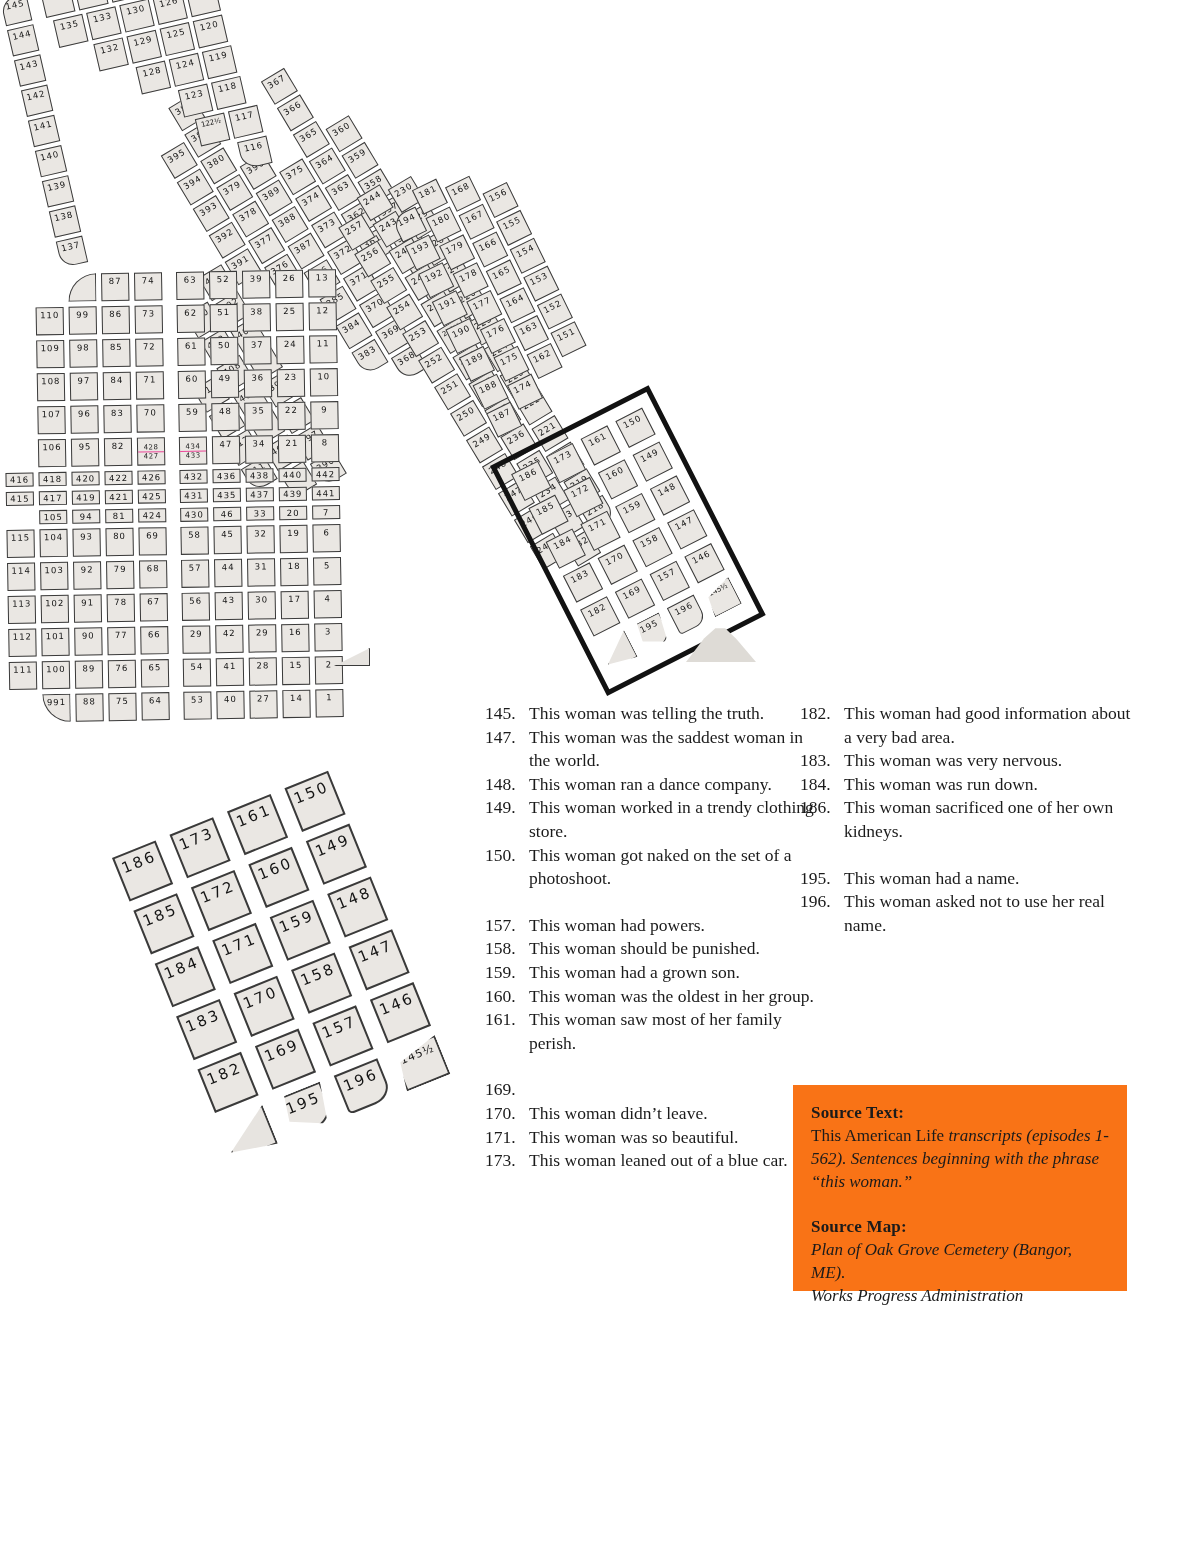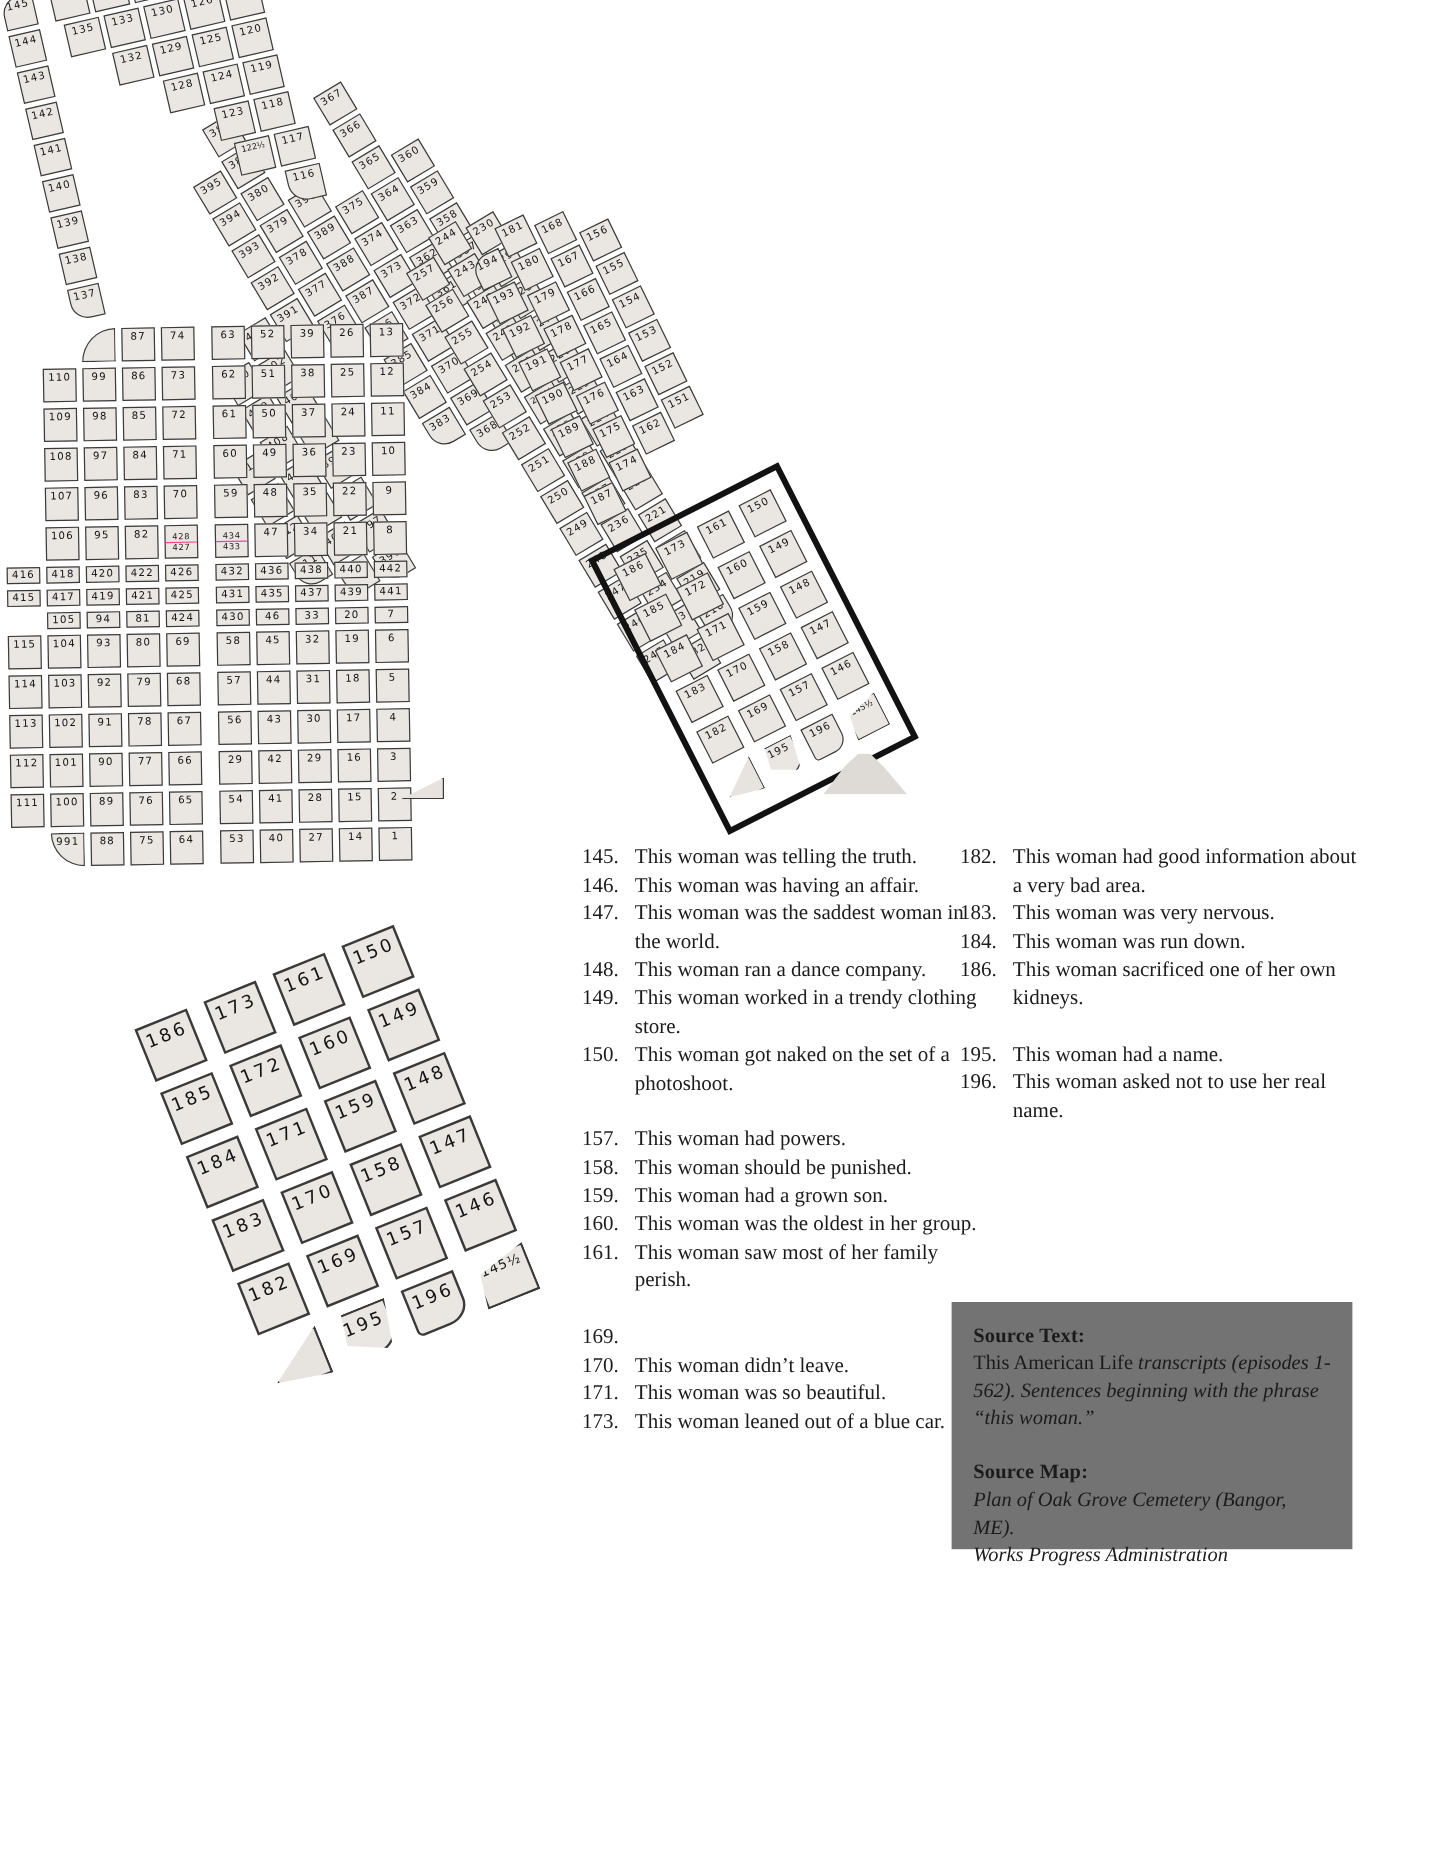--- a/index.html
+++ b/index.html
@@ -74,21 +74,21 @@
   .listcol{position:absolute;font-size:17.5px;line-height:23.6px;}
   #list-left{left:455px;top:702px;width:330px;margin-left:30px;}
   #list-right{left:800px;top:702px;width:335px;}
   .group{margin-bottom:23px;}
   .item{display:grid;grid-template-columns:44px 1fr;}
   .item .num{}
   .item .txt{}
 
   
   #source-box{position:absolute;left:793px;top:1085px;width:334px;height:206px;
-              background:#737373;box-sizing:border-box;padding:16px 18px;
+              background:#f97316;box-sizing:border-box;padding:16px 18px;
               font-size:17px;line-height:23px;}
   #source-box .hdr{font-weight:bold;letter-spacing:.2px;}
   #source-box .it{font-style:italic;}
   #source-box .block{margin-bottom:22px;}
 </style>
 </head>
 <body>
 
 <div id="map">
   <div id="strip1" class="strip">
@@ -1317,24 +1317,20 @@
         <div class="lbl tiny">145½</div>
       </div>
     </div>
   </div>
 
 <div id="list-left" class="listcol">
     <div class="group">
       <div class="item">
         <div class="num">145.</div>
         <div class="txt">This woman was telling the truth.</div>
-      </div>
-      <div class="item">
-        <div class="num">146.</div>
-        <div class="txt">This woman was having an affair.</div>
       </div>
       <div class="item">
         <div class="num">147.</div>
         <div class="txt">This woman was the saddest woman in the world.</div>
       </div>
       <div class="item">
         <div class="num">148.</div>
         <div class="txt">This woman ran a dance company.</div>
       </div>
       <div class="item">

